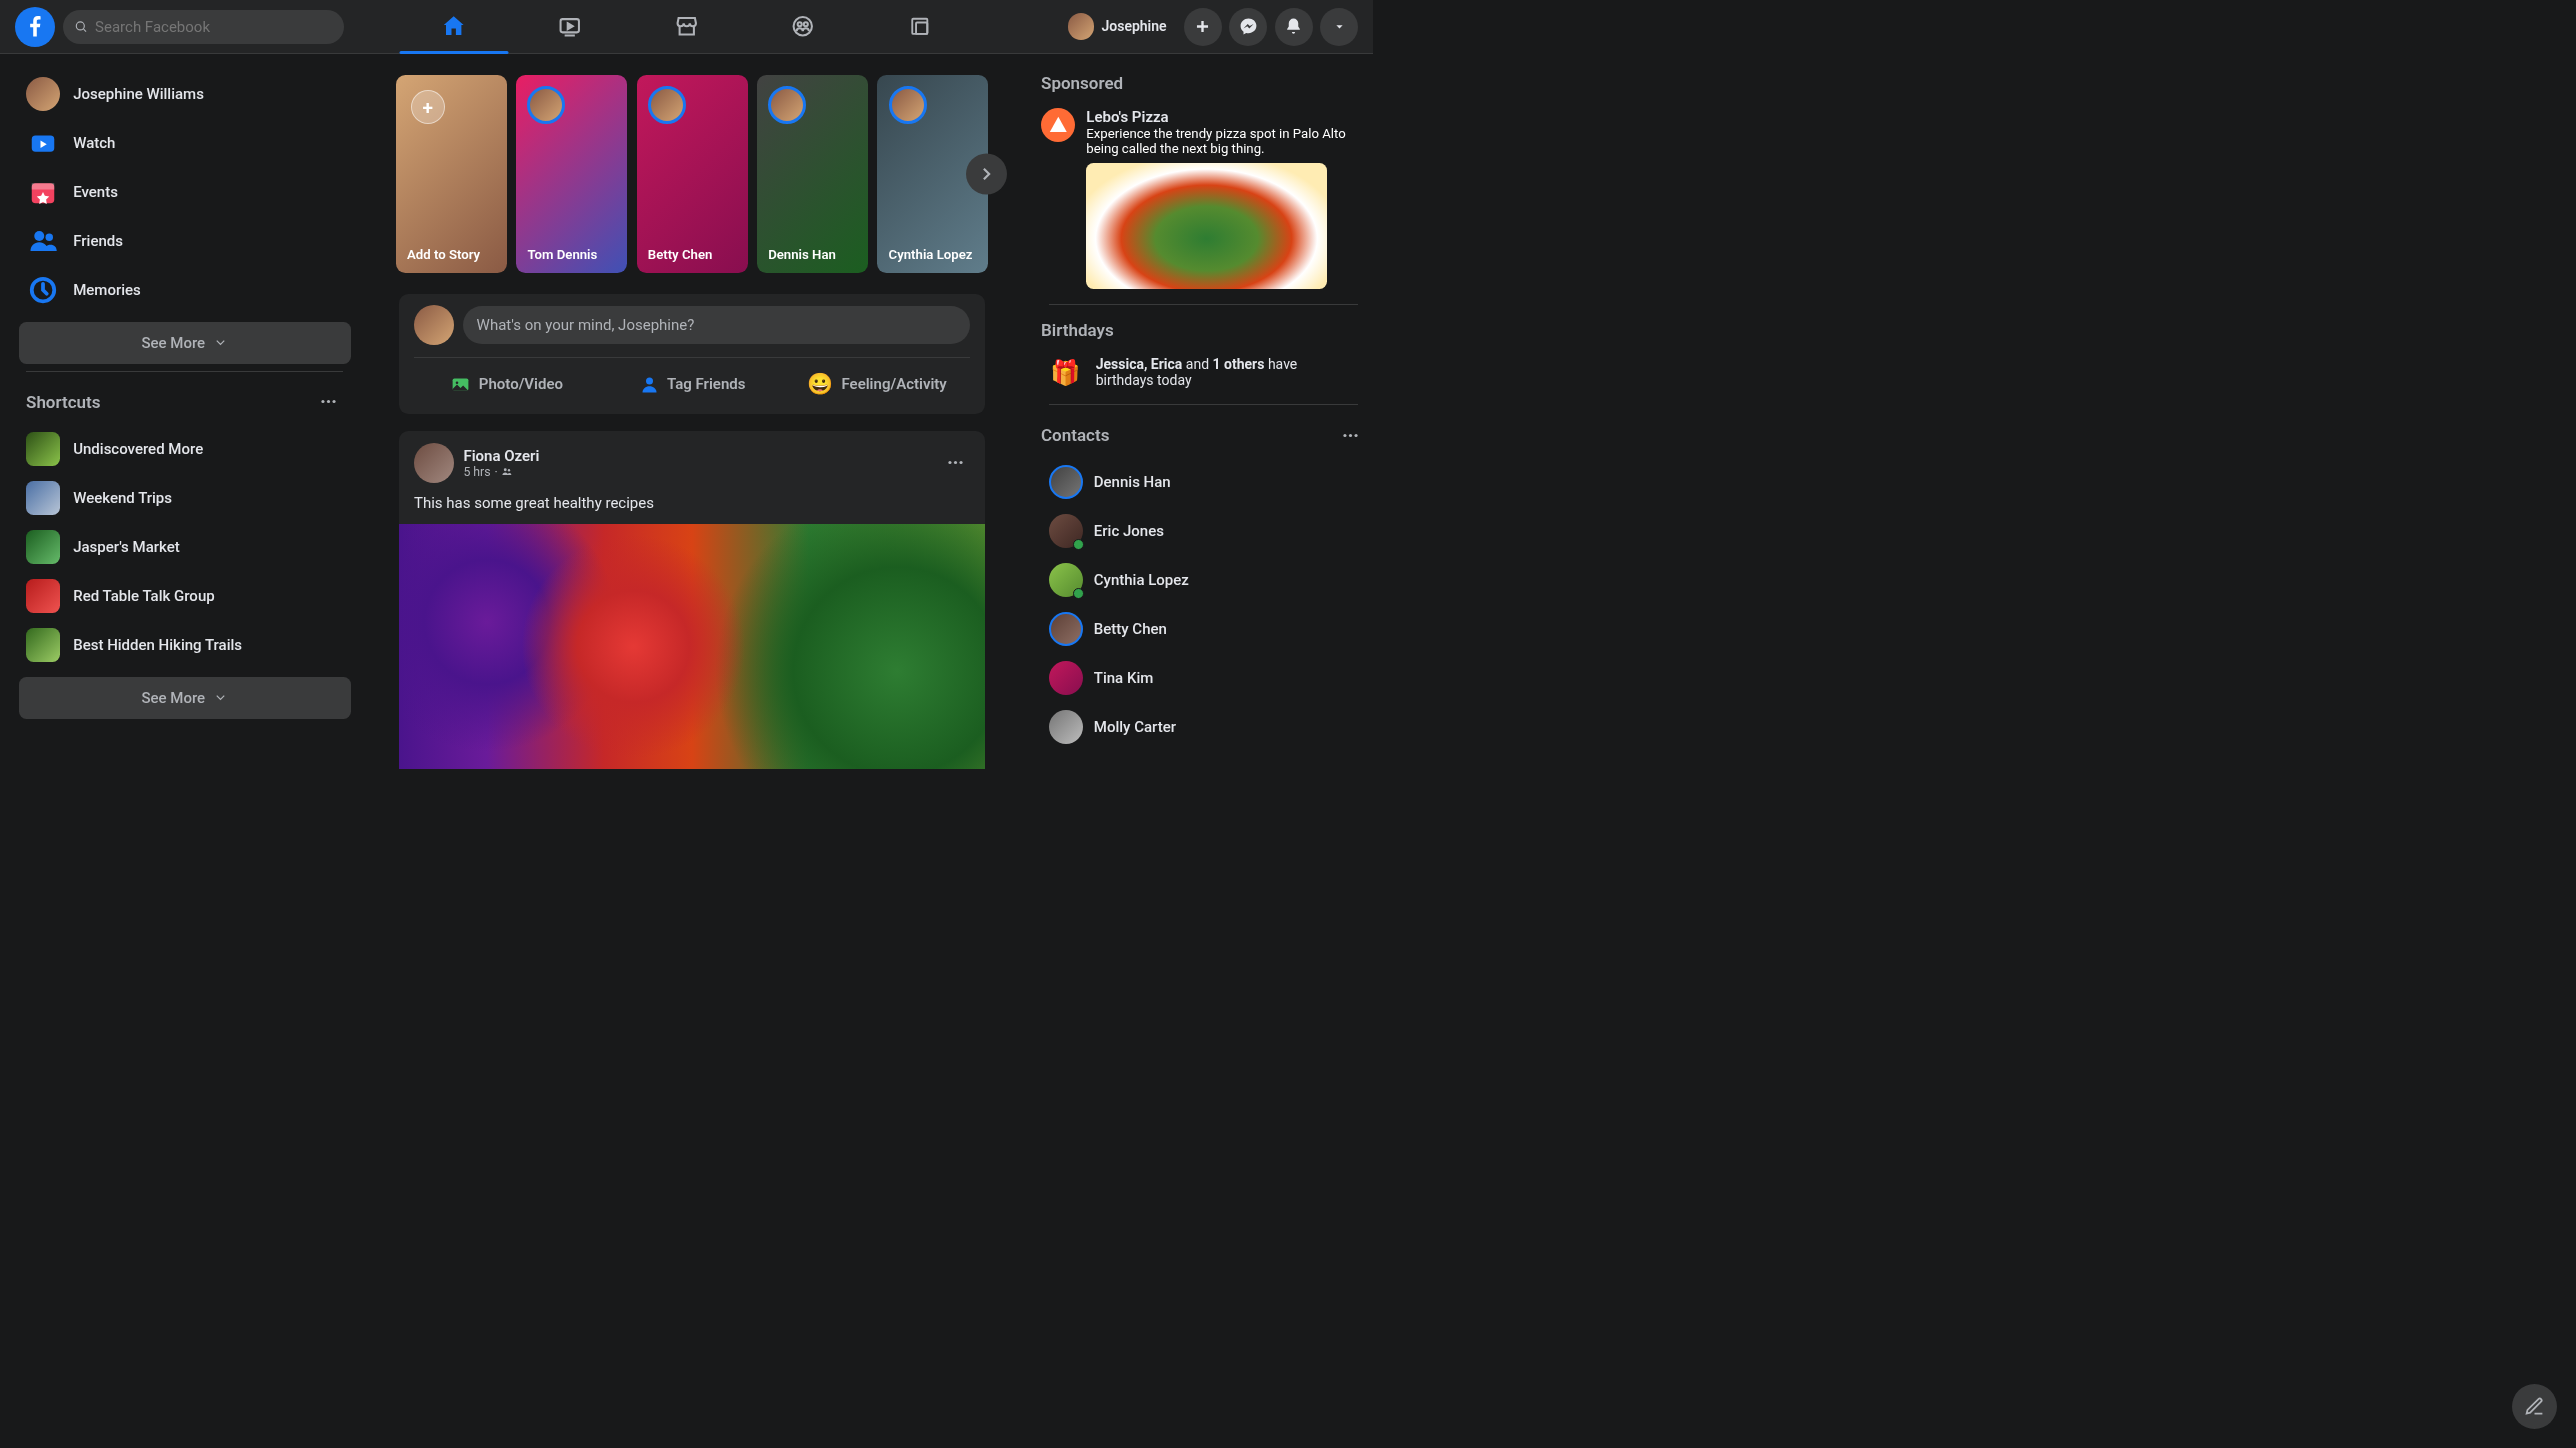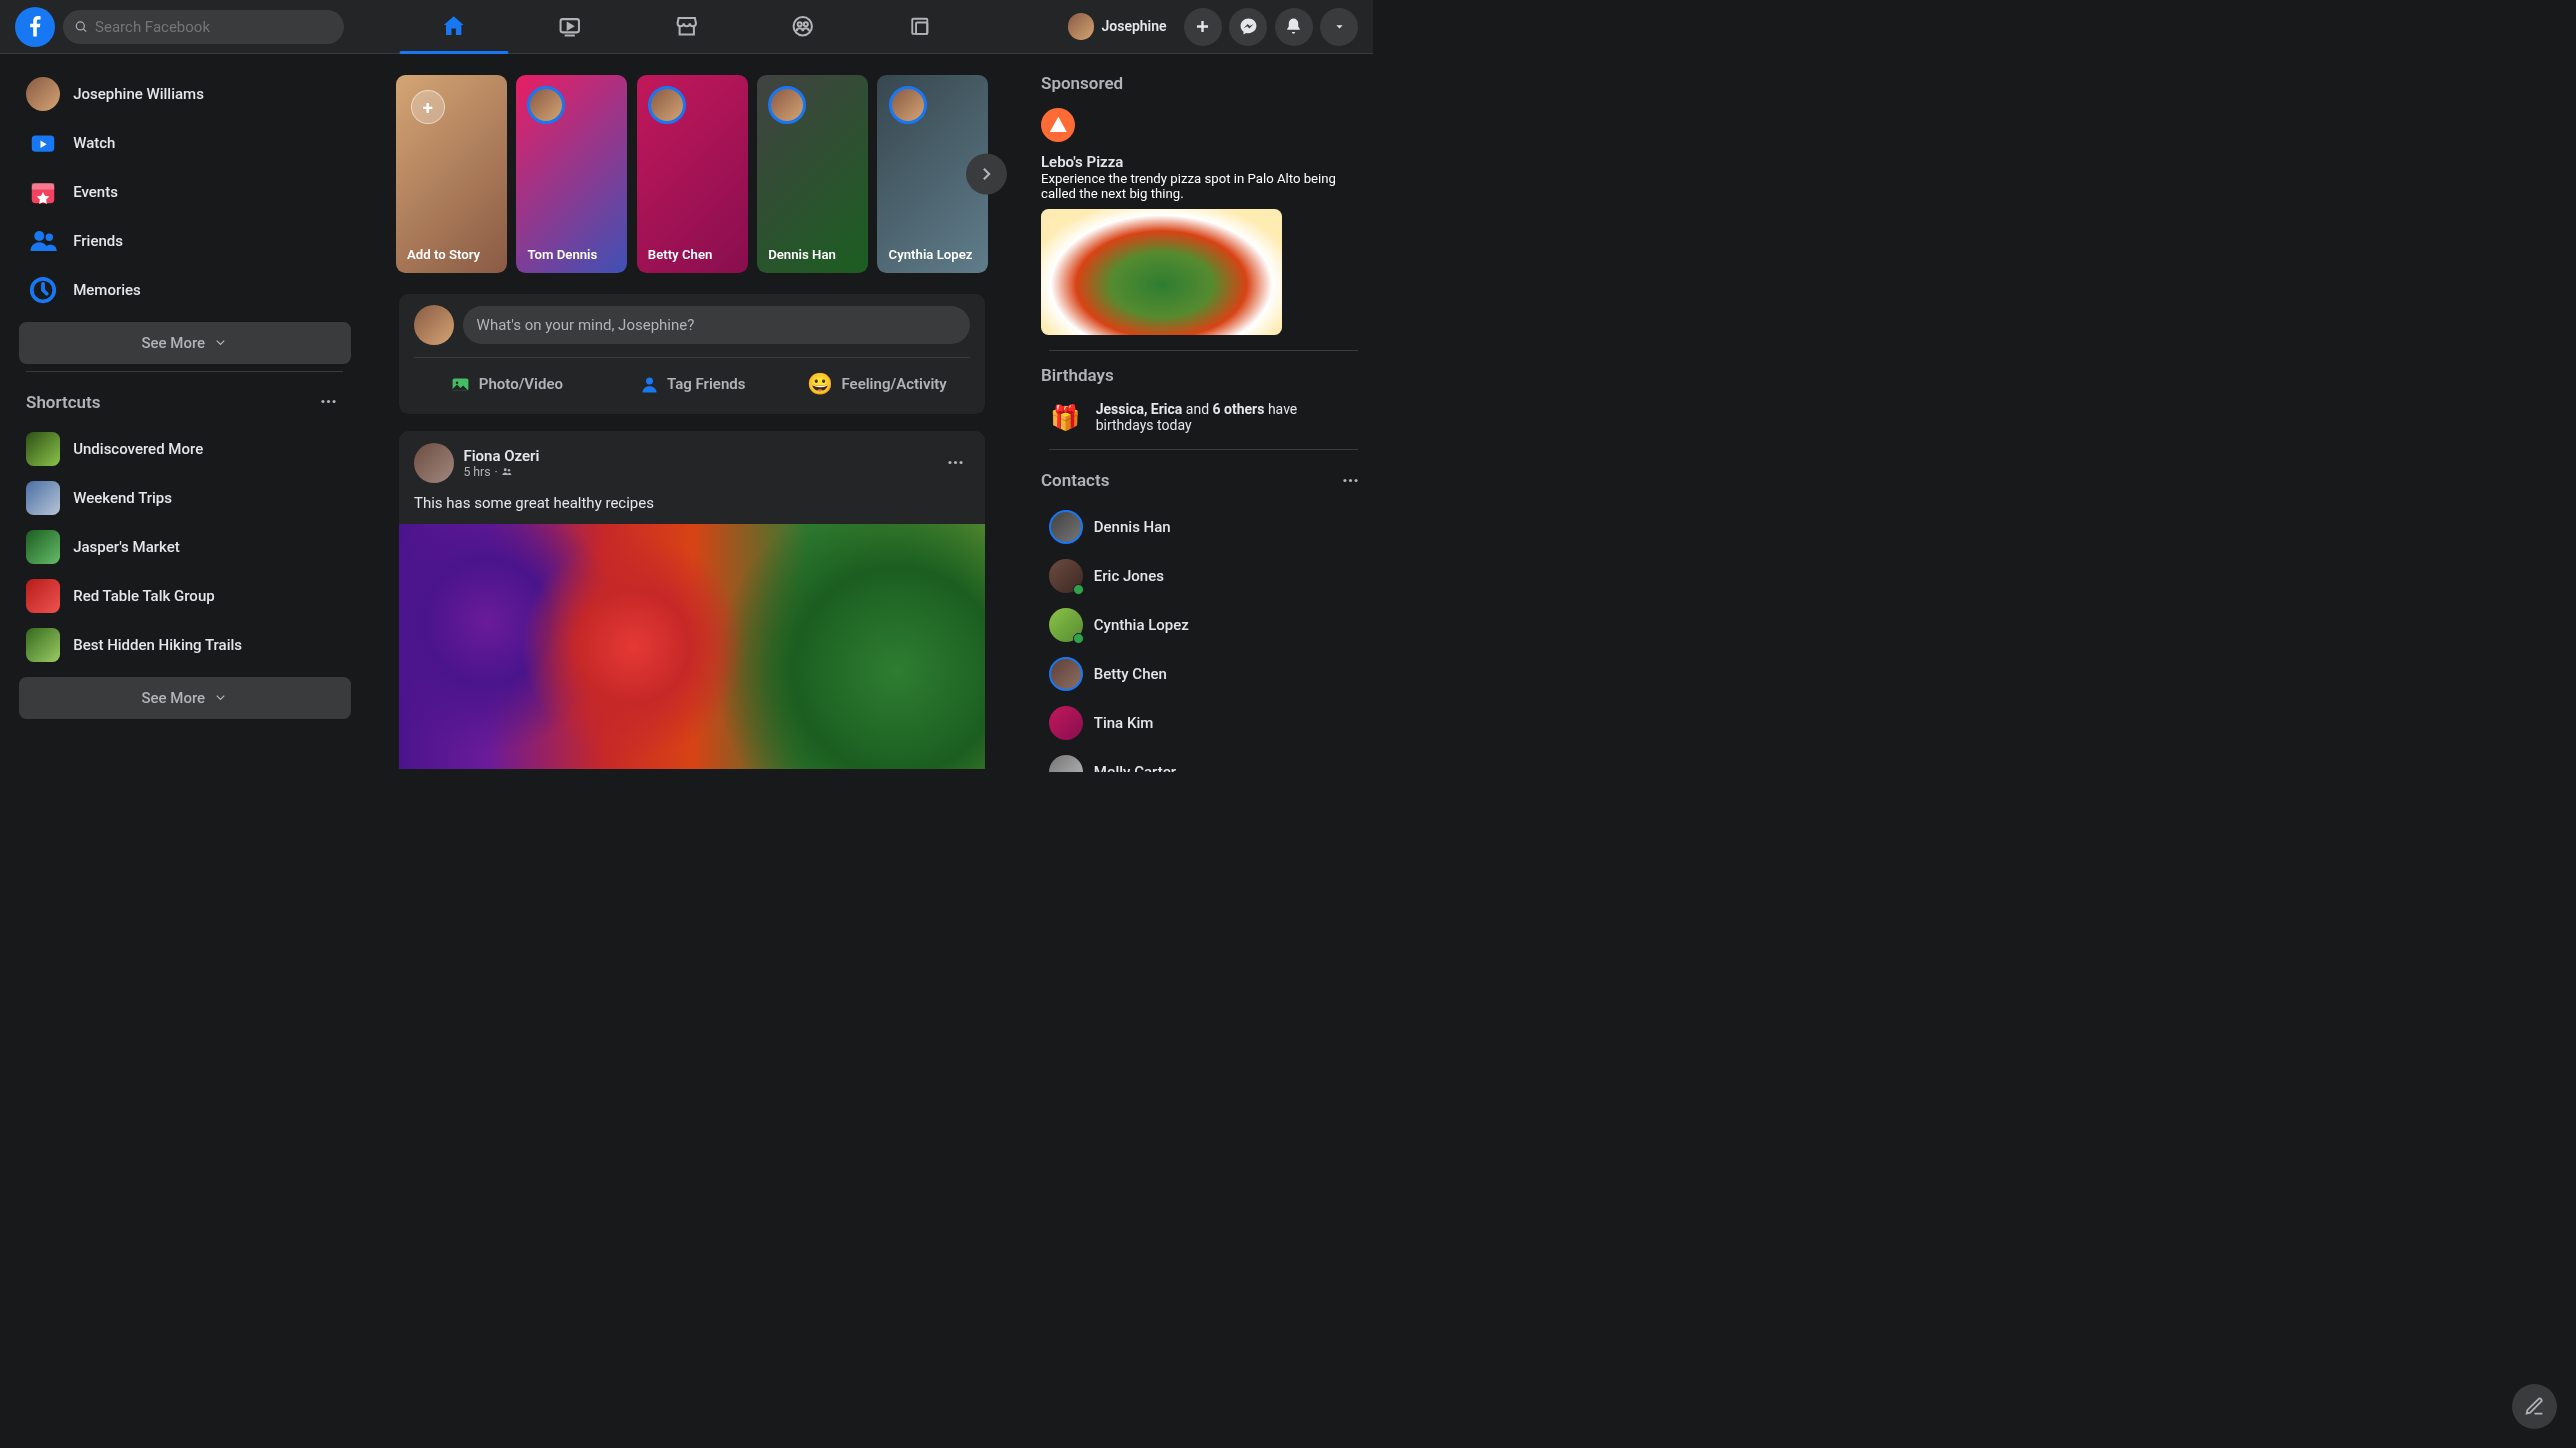--- a/index.html
+++ b/index.html
@@ -41,21 +41,21 @@
 .composer-input { flex:1; height:38px; background:#3a3b3c; border-radius:19px; display:flex; align-items:center; padding:0 13.2px; color:#b0b3b8; font-size:15px; cursor:pointer; }
 .composer-actions { display:flex; padding-top:7.5px; }
 .composer-act { flex:1; display:flex; align-items:center; justify-content:center; gap:7.5px; height:38px; border-radius:7.5px; cursor:pointer; font-size:15px; font-weight:600; color:#b0b3b8; }
 .post { width:586px; background:#242526; border-radius:9.4px; margin-top:17px; }
 .post-head { display:flex; align-items:center; padding:11.3px 15px; gap:9.4px; }
 .post-meta .name { font-size:15px; font-weight:600; }
 .post-meta .time { font-size:12.3px; color:#b0b3b8; display:flex; align-items:center; gap:3.8px; }
 .post-text { padding:0 15px 12px; font-size:15px; }
 .post-img { width:100%; height:245px; }
 .right-col { width:347px; padding:15px 7.5px 15px 15px; overflow-y:auto; }
-.sponsor { display:flex; gap:11.3px; padding:7.5px 0; cursor:pointer;flex-direction:column; }
+.sponsor { display:flex; gap:11.3px; padding:7.5px 0; cursor:pointer; }
 .sponsor-icon { width:34px; height:34px; border-radius:50%; background:#ff6b35; display:flex; align-items:center; justify-content:center; flex-shrink:0; }
 .sponsor-body { flex:1; }
 .sponsor-body .title { font-size:15px; font-weight:600; }
 .sponsor-body .desc { font-size:13.2px; color:#ffffff; }
 .sponsor-img { width:241px; height:126px; border-radius:7.5px; margin-top:7.5px; }
 .birthday { display:flex; gap:13.2px; padding:7.5px; align-items:center; cursor:pointer; }
 .gift-icon { width:34px; height:34px; display:flex; align-items:center; justify-content:center; font-size:24.5px; }
 .birthday-text { flex:1; font-size:14px; color:#e4e6eb; }
 .contact { display:flex; align-items:center; gap:11.3px; padding:7.5px; border-radius:7.5px; cursor:pointer; }
 .contact-avatar { width:34px; height:34px; border-radius:50%; position:relative; }
@@ -333,21 +333,21 @@
         <div class="title">Lebo's Pizza</div>
         <div class="desc">Experience the trendy pizza spot in Palo Alto being called the next big thing.</div>
         <div class="sponsor-img" style="background:radial-gradient(ellipse at 50% 60%,#2e7d32 0%,#558b2f 30%,#d84315 50%,#fff 65%,#ffecb3 80%)"></div>
       </div>
     </div>
     <div class="divider"></div>
     <h3 style="font-size:17px;color:#b0b3b8;font-weight:600;padding:7.5px 0">Birthdays</h3>
     <div class="birthday">
       <div class="gift-icon">🎁</div>
       <div class="birthday-text">
-        <b>Jessica, Erica</b><span> and </span><b>6 others</b><span> have birthdays today</span>
+        <b>Jessica, Erica</b><span> and </span><b>1 others</b><span> have birthdays today</span>
       </div>
     </div>
     <div class="divider"></div>
     <div class="section-head" style="padding:7.5px 0">
       <h3>Contacts</h3>
       <div class="ellipsis">
         <svg width="19" height="19" viewBox="0 0 24 24" fill="currentColor">
             <circle cx="5" cy="12" r="2"></circle>
             <circle cx="12" cy="12" r="2"></circle>
             <circle cx="19" cy="12" r="2"></circle>

